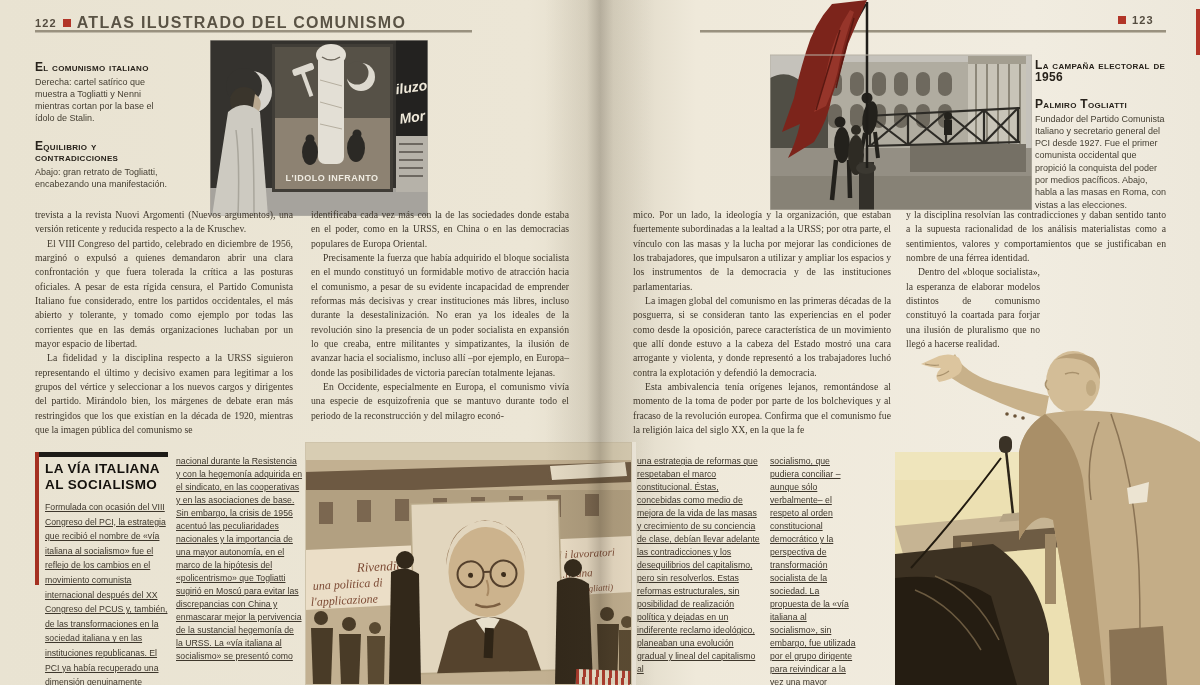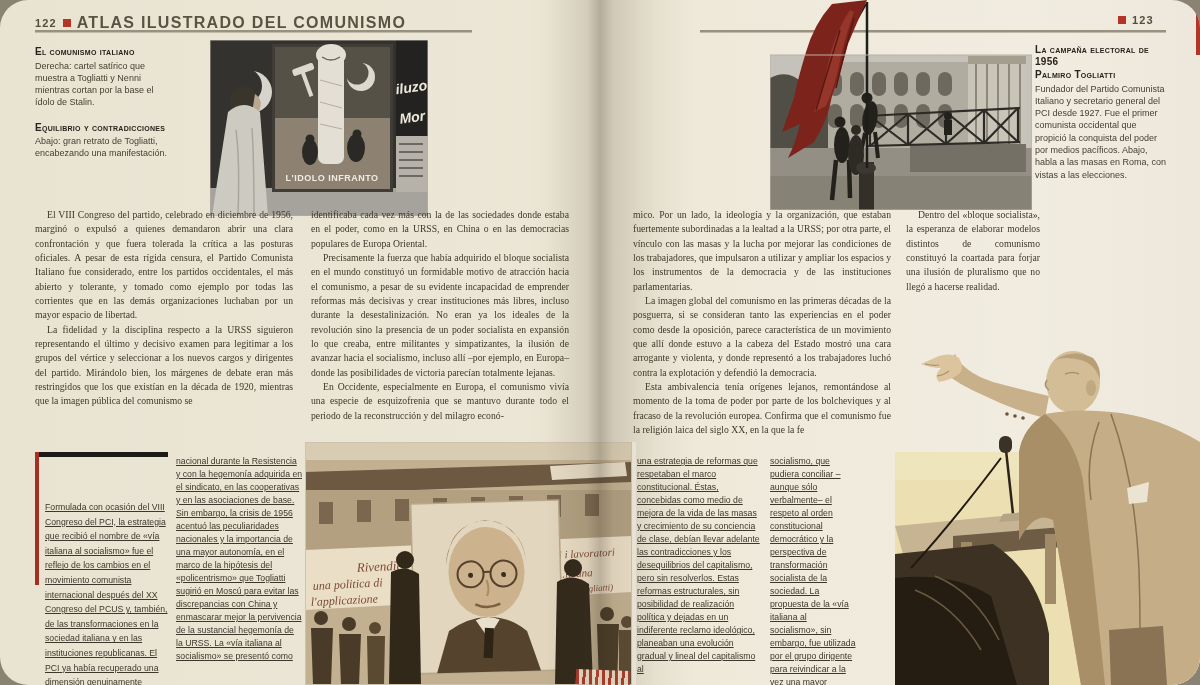--- a/index.html
+++ b/index.html
@@ -1,36 +1,36 @@
 <!DOCTYPE html>
 <html><head>
 <meta charset="utf-8">
 <style>
   html,body{margin:0;padding:0;background:#8a8273;}
   .spread{
     position:relative;width:1200px;height:685px;overflow:hidden;
     background:linear-gradient(90deg,#e9e3d2 0%,#ece6d6 44%,#e4ddcb 49%,#ddd6c4 51%,#efe9da 58%,#f1ece0 86%,#ede8db 100%);
-    font-family:"Liberation Sans",sans-serif;color:#3d362b;border-radius:28px;
+    font-family:"Liberation Sans",sans-serif;color:#3d362b;
   }
   
   .pg-header{position:absolute;top:14px;display:flex;align-items:center;gap:6px;
     font-size:11px;letter-spacing:1.1px;color:#554d40;font-weight:700;}
   .hdr-left{left:35px;}
   .hdr-right{left:1118px;}
   .redsq{width:8px;height:8px;background:#b23528;display:inline-block;}
   .hdr-title{font-weight:700;font-size:16px;letter-spacing:1.3px;color:#5a5345;}
   .rule{position:absolute;top:30px;height:3px;
     background:linear-gradient(#99917f 55%,#d8d2c2);}
   .rule-l{left:35px;width:437px;}
   .rule-r{left:700px;width:466px;}
   
   .capcol{position:absolute;width:134px;}
   .capcol-l{left:35px;top:46px;}
   .capcol-r{left:1035px;top:44px;}
-  .cap h4{margin:0 0 2px 0;font-size:10px;font-variant:small-caps;letter-spacing:.3px;
+  .cap h4{margin:16px 0 2px 0;font-size:12px;font-variant:small-caps;letter-spacing:.3px;
     color:#27221b;font-weight:700;line-height:11.5px;}
   .cap p{margin:0 0 13px 0;font-size:9px;line-height:12.3px;color:#464034;}
   
   .bodycol{position:absolute;top:208px;width:258px;
     font-family:"Liberation Serif",serif;font-size:9.7px;line-height:14.35px;
     color:#3f372b;text-align:justify;}
   .bodycol p{margin:0;}
   .bodycol p.ind{text-indent:12px;}
   .bc-l1{left:35px;}
   .bc-l2{left:311px;}
@@ -132,20 +132,21 @@
         <circle cx="34" cy="61" r="14" fill="#3a352c"></circle>
         <path d="M45,54 q9,6 4,17 l-7,2 z" fill="#b9a88f"></path>
         <path d="M18,72 Q34,58 50,72 L58,176 L2,176 Z" fill="#cdcac1"></path>
         <path d="M26,90 Q30,120 28,176 M42,88 Q44,120 44,176" stroke="#a9a69c" stroke-width="1.5" fill="none"></path>
       </g>
       <rect x="0" y="0" width="218" height="176" fill="none" stroke="#b7b2a6" stroke-width="1"></rect>
     </svg>
   </figure>
 
   <div class="bodycol bc-l1">
+    <p>trevista a la revista Nuovi Argomenti (Nuevos argumentos), una versión reticente y reducida respecto a la de Kruschev.</p>
     <p class="ind">El VIII Congreso del partido, celebrado en diciembre de 1956, marginó o expulsó a quienes demandaron abrir una clara confrontación y que fuera tolerada la crítica a las posturas oficiales. A pesar de esta rígida censura, el Partido Comunista Italiano fue considerado, entre los partidos occidentales, el más abierto y tolerante, y tomado como ejemplo por todas las corrientes que en las demás organizaciones luchaban por un mayor espacio de libertad.</p>
     <p class="ind">La fidelidad y la disciplina respecto a la URSS siguieron representando el último y decisivo examen para legitimar a los grupos del vértice y seleccionar a los nuevos cargos y dirigentes del partido. Mirándolo bien, los márgenes de debate eran más restringidos que los que existían en la década de 1920, mientras que la imagen pública del comunismo se</p>
   </div>
   <div class="bodycol bc-l2">
     <p>identificaba cada vez más con la de las sociedades donde estaba en el poder, como en la URSS, en China o en las democracias populares de Europa Oriental.</p>
     <p class="ind">Precisamente la fuerza que había adquirido el bloque socialista en el mundo constituyó un formidable motivo de atracción hacia el comunismo, a pesar de su evidente incapacidad de emprender reformas más decisivas y crear instituciones más libres, incluso durante la desestalinización. No eran ya los ideales de la revolución sino la presencia de un poder socialista en expansión lo que creaba, entre militantes y simpatizantes, la ilusión de avanzar hacia el socialismo, incluso allí –por ejemplo, en Europa– donde las posibilidades de victoria parecían totalmente lejanas.</p>
     <p class="ind">En Occidente, especialmente en Europa, el comunismo vivía una especie de esquizofrenia que se mantuvo durante todo el periodo de la reconstrucción y del milagro econó-</p>
   </div>
 
   <div class="pg-header hdr-right">
@@ -220,26 +221,31 @@
       <p>Fundador del Partido Comunista Italiano y secretario general del PCI desde 1927. Fue el primer comunista occidental que propició la conquista del poder por medios pacíficos. Abajo, habla a las masas en Roma, con vistas a las elecciones.</p>
     </div>
   </div>
 
   <div class="bodycol bc-r1">
     <p>mico. Por un lado, la ideología y la organización, que estaban fuertemente subordinadas a la lealtad a la URSS; por otra parte, el vínculo con las masas y la lucha por mejorar las condiciones de los trabajadores, que impulsaron a utilizar y ampliar los espacios y los instrumentos de la democracia y de las instituciones parlamentarias.</p>
     <p class="ind">La imagen global del comunismo en las primeras décadas de la posguerra, si se consideran tanto las experiencias en el poder como desde la oposición, parece característica de un movimiento que allí donde estuvo a la cabeza del Estado mostró una cara arrogante y violenta, y donde representó a los trabajadores luchó contra la explotación y defendió la democracia.</p>
     <p class="ind">Esta ambivalencia tenía orígenes lejanos, remontándose al momento de la toma de poder por parte de los bolcheviques y al fracaso de la revolución europea. Confirma que el comunismo fue la religión laica del siglo XX, en la que la fe</p>
   </div>
   <div class="bodycol bc-r2">
+    <p>y la disciplina resolvían las contradicciones y daban sentido tanto a la supuesta racionalidad de los análisis materialistas como a sentimientos, valores y comportamientos que se justificaban en nombre de una férrea identidad.</p>
     <div class="wrap-spacer"></div>
     <p class="ind">Dentro del «bloque socialista», la esperanza de elaborar modelos distintos de comunismo constituyó la coartada para forjar una ilusión de pluralismo que no llegó a hacerse realidad.</p>
   </div>
 
   <div class="box-topbar"></div>
   <div class="box-redbar"></div>
+  <div class="box-title">
+    <div>LA VÍA ITALIANA</div>
+    <div>AL SOCIALISMO</div>
+  </div>
   <div class="bcol bcol-1">Formulada con ocasión del VIII Congreso del PCI, la estrategia que recibió el nombre de «vía italiana al socialismo» fue el reflejo de los cambios en el movimiento comunista internacional después del XX Congreso del PCUS y, también, de las transformaciones en la sociedad italiana y en las instituciones republicanas. El PCI ya había recuperado una dimensión genuinamente</div>
   <div class="bcol bcol-2">nacional durante la Resistencia y con la hegemonía adquirida en el sindicato, en las cooperativas y en las asociaciones de base. Sin embargo, la crisis de 1956 acentuó las peculiaridades nacionales y la importancia de una mayor autonomía, en el marco de la hipótesis del «policentrismo» que Togliatti sugirió en Moscú para evitar las discrepancias con China y enmascarar mejor la pervivencia de la sustancial hegemonía de la URSS. La «vía italiana al socialismo» se presentó como</div>
   <div class="bcol bcol-3">una estrategia de reformas que respetaban el marco constitucional. Éstas, concebidas como medio de mejora de la vida de las masas y crecimiento de su conciencia de clase, debían llevar adelante las contradicciones y los desequilibrios del capitalismo, pero sin resolverlos. Estas reformas estructurales, sin posibilidad de realización política y dejadas en un indiferente reclamo ideológico, planeaban una evolución gradual y lineal del capitalismo al</div>
   <div class="bcol bcol-4">
     <div class="wrap-spacer4"></div>
     <span>socialismo, que pudiera conciliar –aunque sólo verbalmente– el respeto al orden constitucional democrático y la perspectiva de transformación socialista de la sociedad. La propuesta de la «vía italiana al socialismo», sin embargo, fue utilizada por el grupo dirigente para reivindicar a la vez una mayor autonomía respecto a Moscú y una más convencida y sincera adhesión a la democracia italiana.</span>
   </div>
 
   <figure class="ph-march">
     <svg viewBox="0 0 327 243" width="327" height="243">

